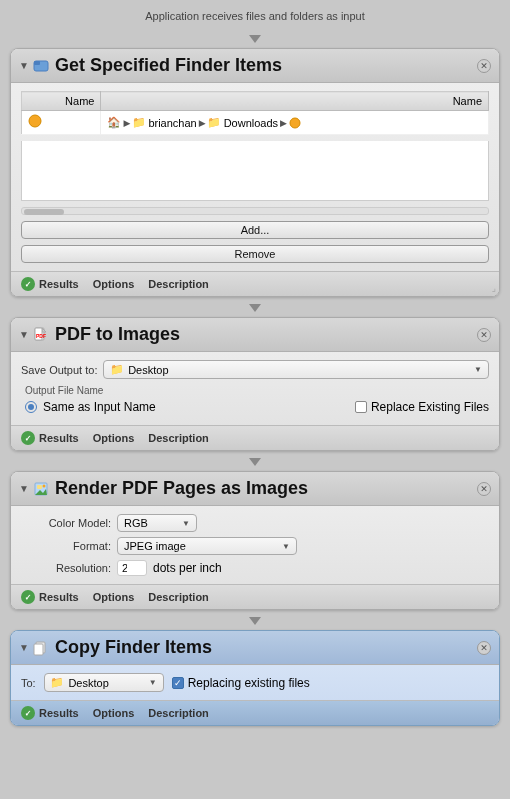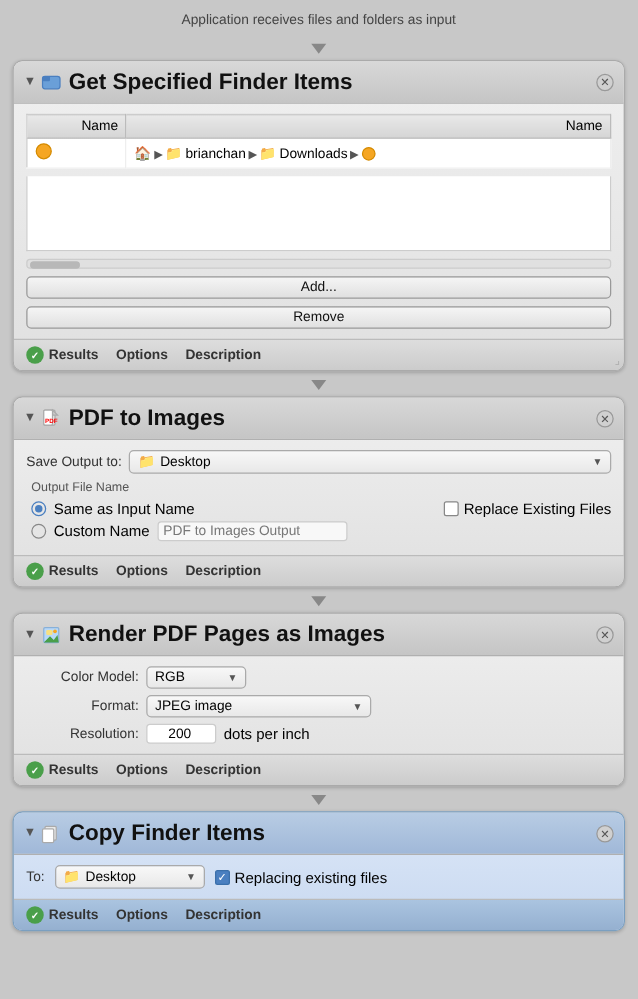--- a/index.html
+++ b/index.html
@@ -345,21 +345,21 @@
     }
 
     .form-grid-label {
       font-size: 11px;
       color: #333;
       width: 90px;
       text-align: right;
     }
 
     .number-input {
-      width: 56px;
+      width: 30px;
       border: 1px solid #ccc;
       border-radius: 3px;
       padding: 1px 4px;
       font-size: 11px;
       text-align: right;
     }
 
     .slider-container {
       display: flex;
       flex-direction: column;
@@ -545,25 +545,20 @@
     <div class="output-file-section">
       <div class="output-file-label">Output File Name</div>
       <div class="form-content">
         <div>
           <div class="radio-row">
             <div class="radio-input selected">
               <div class="radio-dot"></div>
             </div>
             <span>Same as Input Name</span>
           </div>
-          <div class="radio-row">
-            <div class="radio-input"></div>
-            <span>Custom Name</span>
-            <input class="text-input" type="text" value="PDF to Images Output" style="">
-          </div>
         </div>
         <div class="replace-row">
           <div class="checkbox"></div>
           <span>Replace Existing Files</span>
         </div>
       </div>
     </div>
   </div>
   <div class="card-footer">
     <div class="footer-item">

